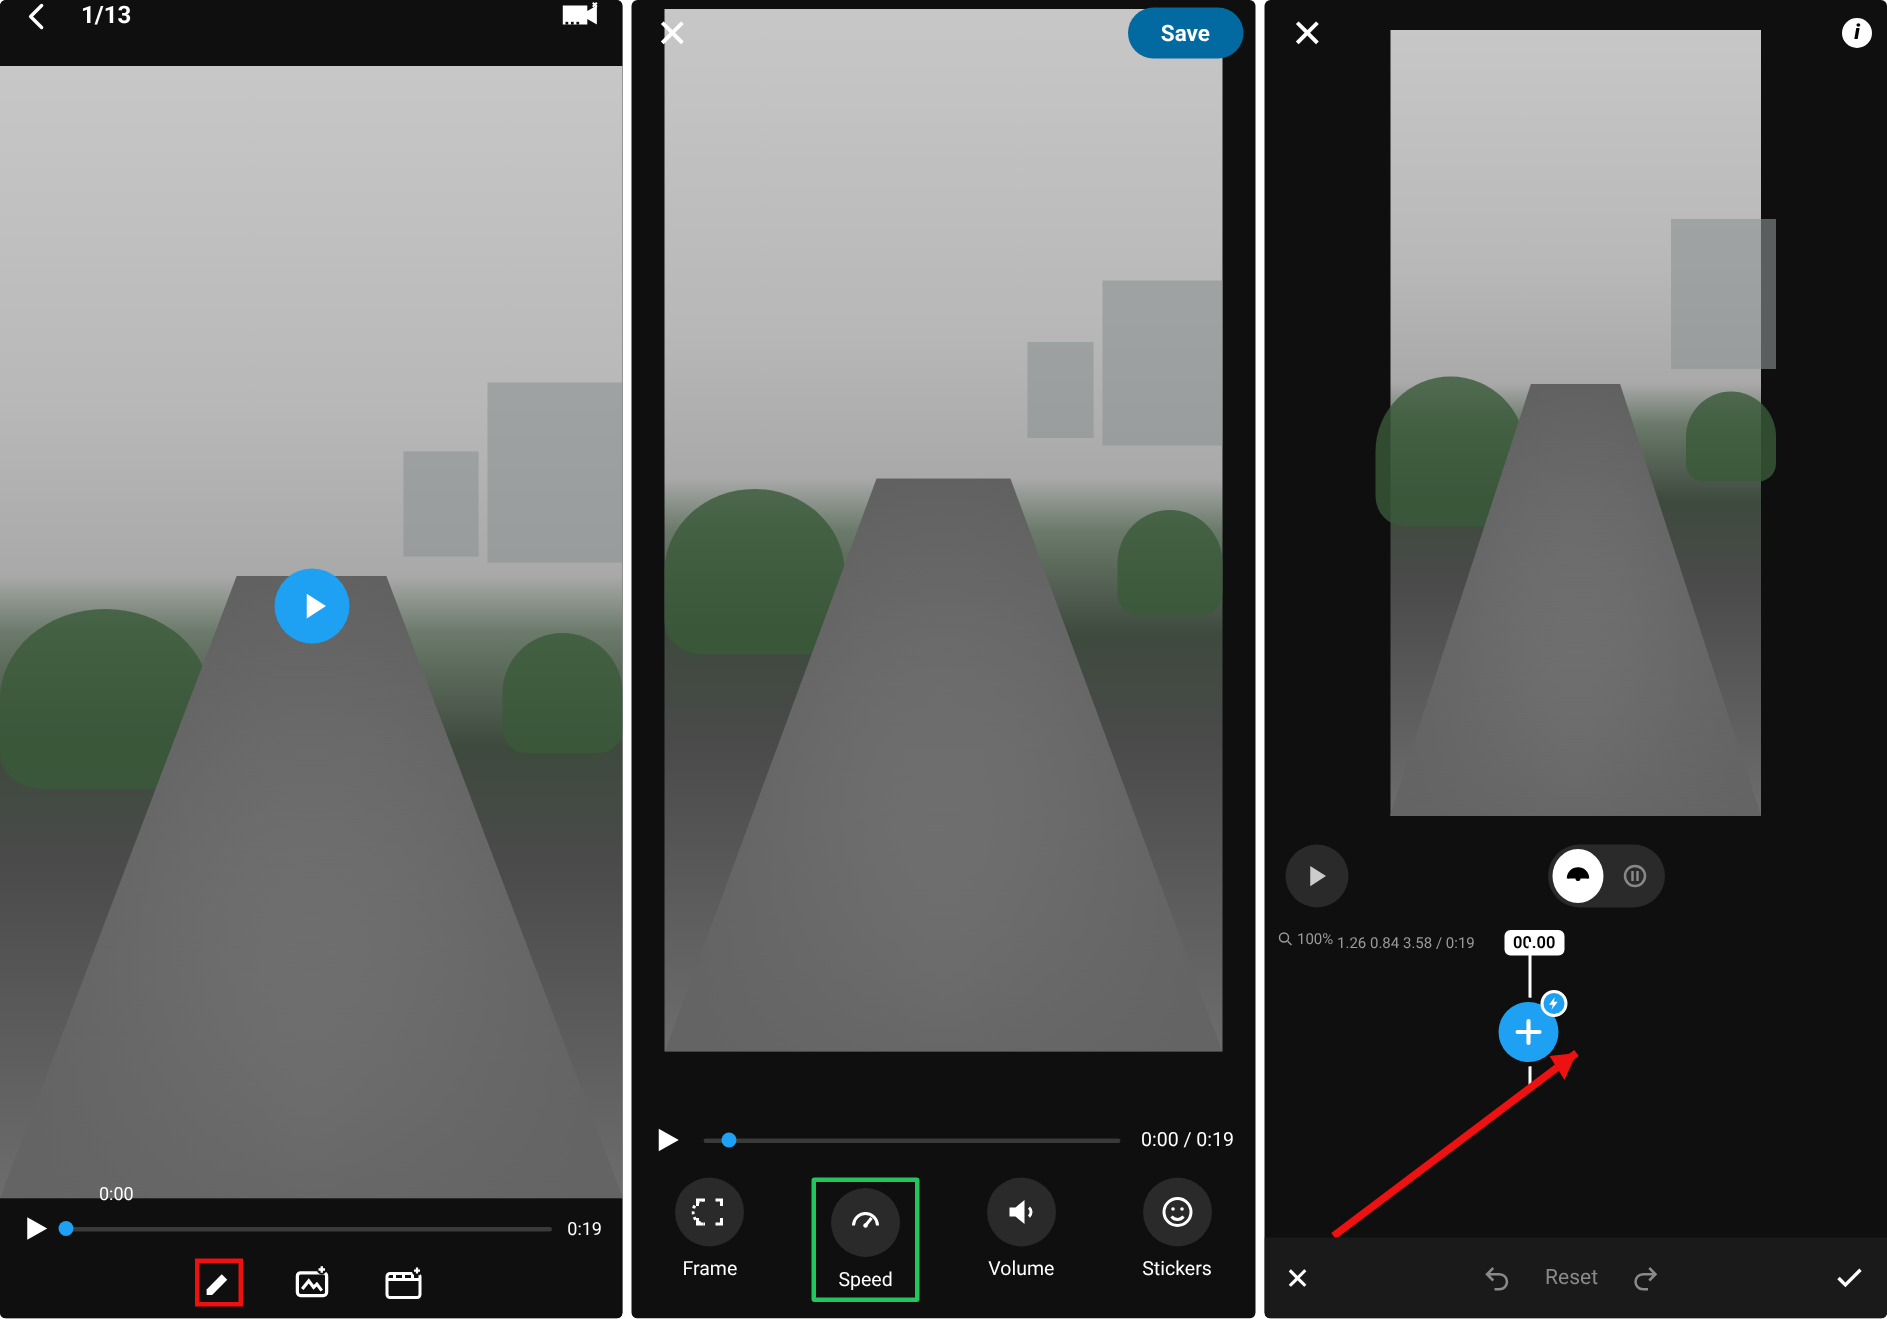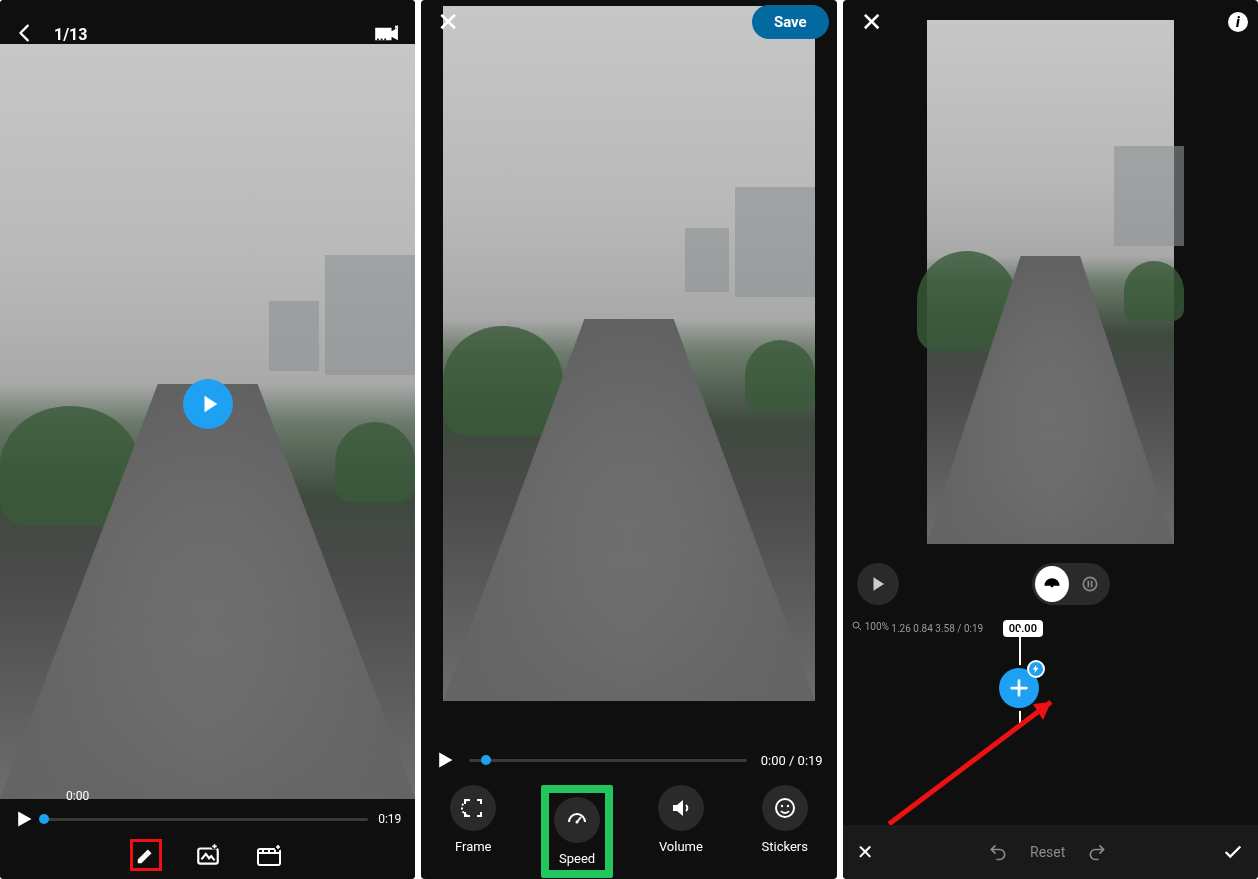--- a/index.html
+++ b/index.html
@@ -44,21 +44,21 @@
     box-shadow: inset 0 6px 0 rgba(0,0,0,0.3);
   }
   .scene .car.dark { background:#2a2a2a; }
   .scene .car.yellow { background:#c9a94a; }
   .scene .headlight {position:absolute; width:6px; height:6px; background:#ffcf6b; border-radius:50%; box-shadow:0 0 6px #ffcf6b;}
 
   
   .p1-scene { left:0; top:44px; right:0; bottom:80px; }
   .p1-top {
     position:absolute; top:0; left:0; right:0; height:44px;
-    display:flex; align-items:flex-end; padding:0 14px; color:#fff;
+    display:flex; align-items:flex-start; padding:0 14px; color:#fff;
     background:#0f0f0f;
   }
   .back-arrow { font-size:22px; margin-right:18px; cursor:pointer;}
   .counter { font-weight:700; font-size:16px;}
   .p1-topright { margin-left:auto; display:flex; align-items:center; }
   .camera-icon { width:28px; height:20px; }
 
   .play-circle-p1 {
     position:absolute; left:50%; top:46%; transform:translate(-50%,-50%);
     width:50px; height:50px; border-radius:50%; background:#1ea1f2;
@@ -112,21 +112,21 @@
     display:flex; align-items:flex-start; justify-content:space-around; padding-top:8px;
   }
   .tool {
     display:flex; flex-direction:column; align-items:center; gap:8px; color:#fff;
     font-size:13px; cursor:pointer; width:72px;
   }
   .tool .circ {
     width:46px; height:46px; border-radius:50%; background:#2a2a2a;
     display:flex; align-items:center; justify-content:center;
   }
-  .tool.redbox-wrap { border:8px solid #22c55e; padding:4px 2px; border-radius:2px;}
+  .tool.redbox-wrap { border:3px solid #22c55e; padding:4px 2px; border-radius:2px;}
 
   
   .p3-top {
     position:absolute; top:0; left:0; right:0; height:44px;
     display:flex; align-items:center; padding:0 10px;
   }
   .info-dot {
     margin-left:auto; width:20px; height:20px; border-radius:50%; background:#fff;
     color:#000; font-weight:900; font-size:14px; display:flex; align-items:center; justify-content:center;
     font-style:italic; cursor:pointer;

